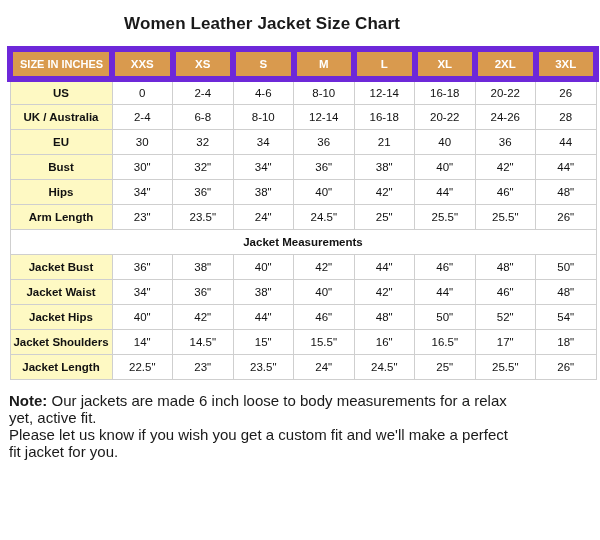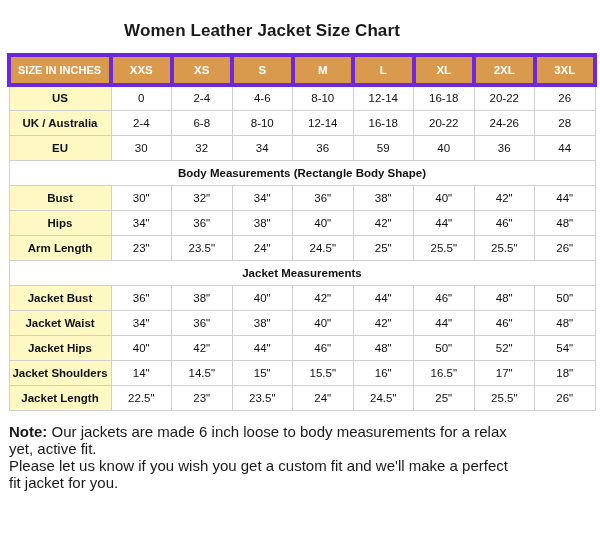--- a/index.html
+++ b/index.html
@@ -11,21 +11,21 @@
     width: 600px;
     height: 540px;
     font-family: "Liberation Sans", sans-serif;
     color: #111111;
     overflow: hidden;
   }
   .page {
     width: 524px;
     height: 540px;
     box-sizing: border-box;
-    padding: 7px 0 0 0;
+    padding: 0 0 0 0;
     position: relative;
   }
   .title {
     text-align: center;
     font-size: 17px;
     font-weight: bold;
     color: #1a1a1a;
     padding: 14px 0 12px 0;
     letter-spacing: 0.1px;
   }
@@ -43,21 +43,21 @@
     vertical-align: middle;
     padding: 0 2px;
     box-sizing: border-box;
   }
   
   tr.header-row th {
     background: #d99a4e;
     color: #ffffff;
     font-weight: bold;
     font-size: 11.5px;
-    border: 4px solid #6d28d9;
+    border: 6px solid #6d28d9;
     height: 30px;
   }
   tr.header-row th.first {
     text-align: left;
     padding-left: 7px;
     font-size: 11px;
   }
   td.rowlabel, th.rowlabel {
     text-align: left;
     padding-left: 7px;
@@ -141,29 +141,26 @@
         <td>24-26</td>
         <td>28</td>
       </tr>
 
       <tr>
         <td class="rowlabel">EU</td>
         <td>30</td>
         <td>32</td>
         <td>34</td>
         <td>36</td>
-        <td>59</td>
+        <td>21</td>
         <td>40</td>
         <td>36</td>
         <td>44</td>
       </tr>
 
-      <tr>
-        <td class="section" colspan="9">Body Measurements (Rectangle Body Shape)</td>
-      </tr>
 
       <tr>
         <td class="rowlabel">Bust</td>
         <td>30"</td>
         <td>32"</td>
         <td>34"</td>
         <td>36"</td>
         <td>38"</td>
         <td>40"</td>
         <td>42"</td>

